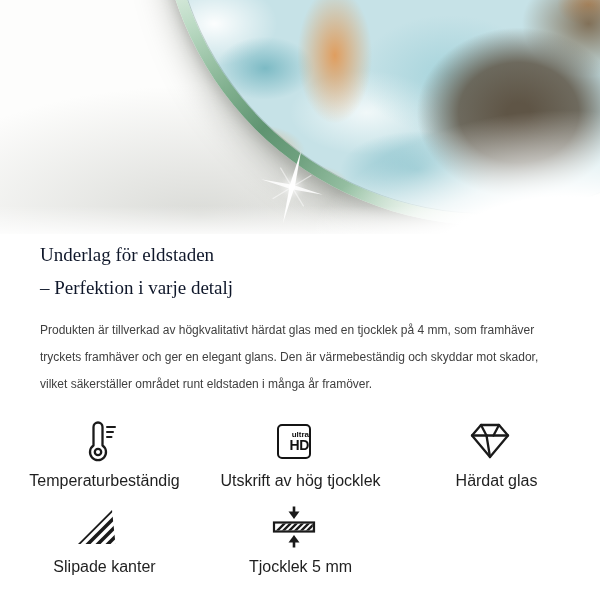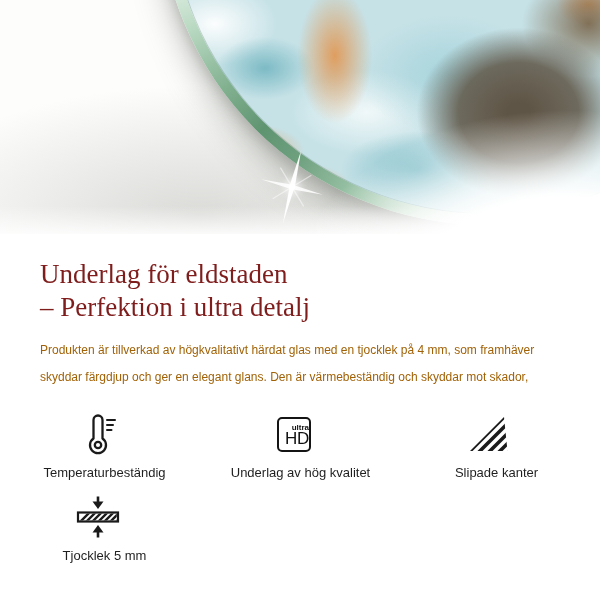--- a/index.html
+++ b/index.html
@@ -44,48 +44,48 @@
   .hero-fade {
     position:absolute; inset:0;
     background:
       radial-gradient(ellipse 380px 270px at 565px 310px, #ffffff 42%, rgba(255,255,255,0) 74%),
       linear-gradient(to bottom, rgba(255,255,255,0) 88%, rgba(255,255,255,0.85) 100%);
   }
   .sparkle { position:absolute; left:252px; top:147px; width:80px; height:80px; pointer-events:none; }
 
   
   .title {
-    margin:24px 40px 0; color:#7f1d1d; font-weight:400;
+    margin:4px 40px 0; color:#0f172a; font-weight:400;
     font-family:"Liberation Serif", serif;
-    font-size:27px; line-height:33px;
+    font-size:19px; line-height:33px;
   }
   .desc {
-    margin:13px 40px 8px; color:#a16207;
+    margin:13px 40px 8px; color:#404040;
     font-size:12px; line-height:27px; white-space:nowrap;
   }
 
   
   .features {
     width:588px; margin:20px 0 0 0;
     display:grid; grid-template-columns:repeat(3, 1fr); row-gap:14px;
   }
   .feature { display:flex; flex-direction:column; align-items:center; }
   .icon-wrap { height:46px; display:flex; align-items:center; justify-content:center; }
-  .feature-label { margin-top:8px; font-size:13px; color:#1f1f1f;margin-left:13px; }
+  .feature-label { margin-top:8px; font-size:16px; color:#1f1f1f;margin-left:13px; }
 
   .icon-svg { stroke:#1a1a1a; fill:none; stroke-width:2.3; stroke-linejoin:round; stroke-linecap:round; }
   .icon-fill { fill:#1a1a1a; stroke:none; }
 
   .hd-badge {
     width:30px; height:31px; border:2.6px solid #141414; border-radius:5px;
     display:flex; flex-direction:column; align-items:flex-end; justify-content:center;
     color:#111; background:#fff;
   }
   .hd-badge .ultra { font-size:8px; font-weight:700; line-height:9px; letter-spacing:0; }
-  .hd-badge .hd    { font-size:17px; font-weight:400; line-height:13px; letter-spacing:-0.3px; }
+  .hd-badge .hd    { font-size:14px; font-weight:700; line-height:13px; letter-spacing:-0.3px; }
 </style>
 </head>
 <body>
 
 <div class="hero">
   <div class="glass-outer">
     <div class="glass-inner"></div>
   </div>
   <div class="hero-fade"></div>
   <svg class="sparkle" viewBox="0 0 80 80">
@@ -100,26 +100,27 @@
       <polygon points="8,40 40,37.6 72,40 40,42.4" fill="#ffffff" opacity="0.85"></polygon>
       <line x1="24" y1="24" x2="56" y2="56" stroke="#ffffff" stroke-width="1.2" opacity="0.5"></line>
       <line x1="56" y1="24" x2="24" y2="56" stroke="#ffffff" stroke-width="1.2" opacity="0.5"></line>
       <circle cx="40" cy="40" r="3" fill="#ffffff"></circle>
     </g>
   </svg>
 </div>
 
 <h1 class="title">
   <div>Underlag för eldstaden</div>
-  <div>– Perfektion i ultra detalj</div>
+  <div>– Perfektion i varje detalj</div>
 </h1>
 
 <div class="desc">
   <div>Produkten är tillverkad av högkvalitativt härdat glas med en tjocklek på 4 mm, som framhäver</div>
-  <div>skyddar färgdjup och ger en elegant glans. Den är värmebeständig och skyddar mot skador,</div>
+  <div>tryckets framhäver och ger en elegant glans. Den är värmebeständig och skyddar mot skador,</div>
+  <div>vilket säkerställer området runt eldstaden i många år framöver.</div>
 </div>
 
 <div class="features">
 
   <div class="feature">
     <div class="icon-wrap">
       <svg class="icon-svg" width="44" height="44" viewBox="0 0 44 44">
         <path d="M17.5 26.5 V8 a4.5 4.5 0 0 1 9 0 V26.5 a8 8 0 1 1 -9 0 Z"></path>
         <circle cx="22" cy="33" r="3.2"></circle>
         <line x1="31" y1="8" x2="39" y2="8" stroke-width="2"></line>
@@ -130,24 +131,36 @@
     <div class="feature-label">Temperaturbeständig</div>
   </div>
 
   <div class="feature">
     <div class="icon-wrap">
       <div class="hd-badge">
         <span class="ultra">ultra</span>
         <span class="hd">HD</span>
       </div>
     </div>
-    <div class="feature-label">Underlag av hög kvalitet</div>
-  </div>
-
-
+    <div class="feature-label">Utskrift av hög tjocklek</div>
+  </div>
+
+
+  <div class="feature">
+    <div class="icon-wrap">
+      <svg class="icon-svg" width="44" height="40" viewBox="0 0 44 40">
+        <path d="M13 4 H31 L40 14.5 L22 36 L4 14.5 Z"></path>
+        <line x1="4" y1="14.5" x2="40" y2="14.5"></line>
+        <line x1="13" y1="4" x2="18.5" y2="14.5"></line>
+        <line x1="31" y1="4" x2="25.5" y2="14.5"></line>
+        <line x1="22" y1="36" x2="18.5" y2="14.5"></line>
+      </svg>
+    </div>
+    <div class="feature-label">Härdat glas</div>
+  </div>
 
   <div class="feature">
     <div class="icon-wrap">
       <svg width="44" height="40" viewBox="0 0 44 40">
         <defs>
             <clipPath id="bevclip">
               <path d="M2 37 L36 3 L39.5 37 Z"></path>
             </clipPath>
           </defs>
         <g clip-path="url(#bevclip)" stroke="#1a1a1a" stroke-width="3.6">

